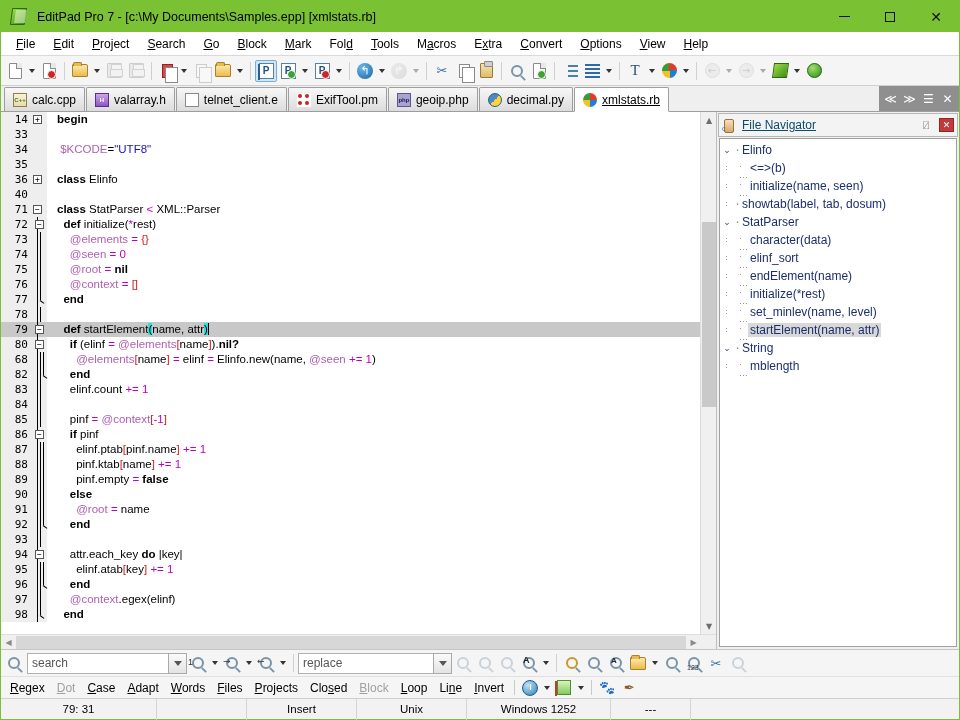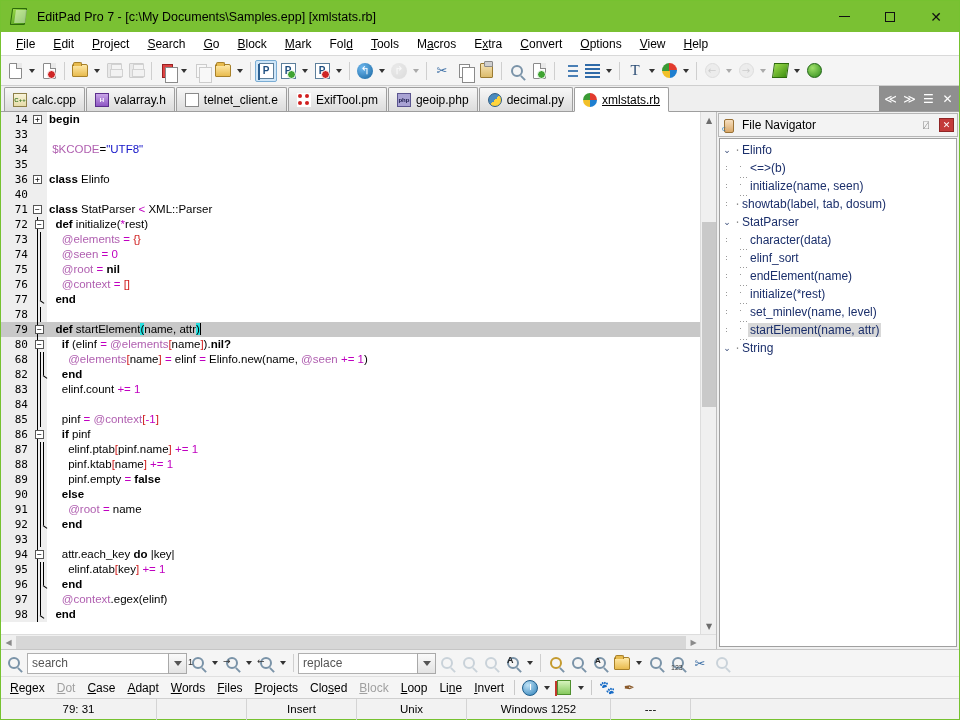--- a/index.html
+++ b/index.html
@@ -145,21 +145,21 @@
   .editor { flex:1 1 auto; display:flex; position:relative; overflow:hidden;
             background:#fff; }
 
   .row { height:15px; line-height:15px; display:flex; }
   .ln { width:30px; text-align:right; padding-right:3px; color:#000;
         font-family:"DejaVu Sans Mono","Liberation Mono",monospace; font-size:11px;
         background:#eeeeee; flex:0 0 auto; }
   .fd { width:16px; flex:0 0 auto; background:#eeeeee; position:relative;
         font-size:10px; color:#333; }
   .code { flex:1 1 auto; white-space:pre; font-size:11.5px; color:#000;
-          padding-left:2px; overflow:hidden; }
+          padding-left:10px; overflow:hidden; }
   .row.cur .ln, .row.cur .fd { background:#c8c8c8; }
   .row.cur .code { background:#c8c8c8; }
 
   
   .fbox { position:absolute; left:2px; top:3px; width:9px; height:9px;
           border:1px solid #555; background:#fff; font-size:8px; line-height:7px;
           text-align:center; color:#000;
           font-family:"DejaVu Sans Mono",monospace; }
   .fline { position:absolute; left:6px; top:0; bottom:0; width:1px; background:#000; }
   .fline2{ position:absolute; left:9px; top:0; bottom:0; width:1px; background:#000; }
@@ -192,21 +192,21 @@
          border-top:1px solid #ddd; flex:0 0 auto; }
   .hbtn { width:15px; height:15px; display:flex;align-items:center;justify-content:center;
           color:#8a8a8a;font-size:8px;font-family:"DejaVu Sans",sans-serif;}
   .hthumb { height:13px; background:#d7d7d7; flex:0 0 auto; }
 
   
   .navpanel { flex:1 1 auto; display:flex; flex-direction:column; background:#f0f0f0;
               min-width:0; }
   .navhdr { height:24px; display:flex; align-items:center; gap:5px; padding:0 3px;
             background:#f3f3f3; border:1px solid #b6b6b6; margin:1px; }
-  .navhdr-title { font-size:12px; color:#000000; flex:1 1 auto; }
+  .navhdr-title { font-size:12px; color:#0c4a6e; flex:1 1 auto;text-decoration:underline; }
   .nav-ico { width:15px; height:15px; position:relative; }
   .nav-ico:before{content:"";position:absolute;left:2px;top:1px;width:8px;height:12px;
         background:linear-gradient(#f6dfc0,#d9a96a);border:1px solid #9a7236;border-radius:2px;}
   .nav-ico:after{content:"c";position:absolute;left:0;bottom:0;font-size:8px;color:#2a7ab5;
         font-family:"Liberation Serif",serif;}
   .pin { width:16px;height:16px;display:flex;align-items:center;justify-content:center;
          color:#555;font-size:11px;font-family:"DejaVu Sans",sans-serif;}
   .navclose { width:15px;height:14px;background:#c33a3a;color:#fff;font-size:9px;
         display:flex;align-items:center;justify-content:center;border:1px solid #8f2525;
         font-family:"DejaVu Sans",sans-serif;}
@@ -855,20 +855,25 @@
           <div class="navrow sel">
             <span class="vdot"></span>
             <span class="elbow"></span>
             <span class="navlabel">startElement(name, attr)</span>
           </div>
           <div class="navrow">
             <span class="twist">⌄</span>
             <span class="dashes" style="width:6px">·</span>
             <span class="navlabel">String</span>
           </div>
+          <div class="navrow">
+            <span class="vdot"></span>
+            <span class="elbow"></span>
+            <span class="navlabel">mblength</span>
+          </div>
         </div>
     </div>
   </div>
 
   <div class="searchbar">
     <div class="sb-ic">
         <div class="i-mag"></div>
       </div>
     <div class="sfield" style="width:142px;margin-left:2px;">
       <span style="color:#555">search</span>
@@ -894,21 +899,21 @@
       </div>
     <div class="sb-ic">
         <div class="i-mag">
           <span style="position:absolute;left:-5px;top:-3px;font-size:9px;color:#333;font-family:'DejaVu Sans',sans-serif;">←</span>
         </div>
       </div>
     <div class="caret">
         <i></i>
       </div>
     <div class="tbsep"></div>
-    <div class="sfield" style="width:120px;">
+    <div class="sfield" style="width:136px;">
       <span style="color:#555">replace</span>
     </div>
     <div class="combo-btn" style="margin-left:-1px;">
         <i></i>
       </div>
     <div class="sb-ic dis">
         <div class="i-mag"></div>
       </div>
     <div class="sb-ic dis">
         <div class="i-mag"></div>

